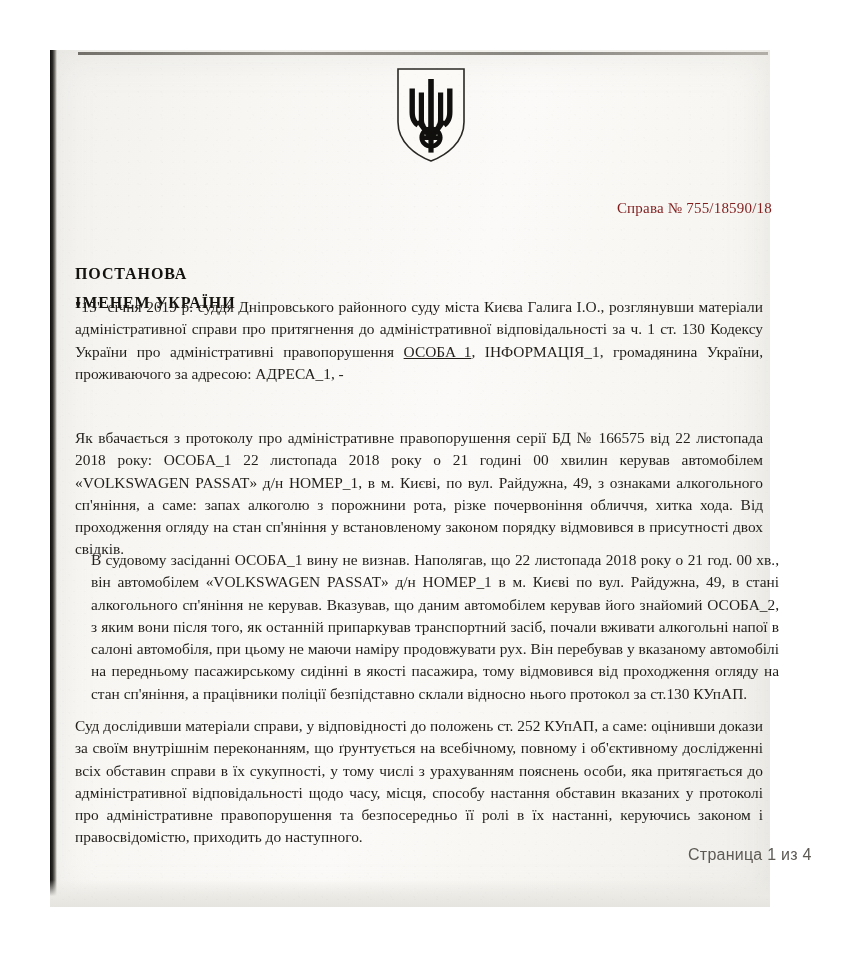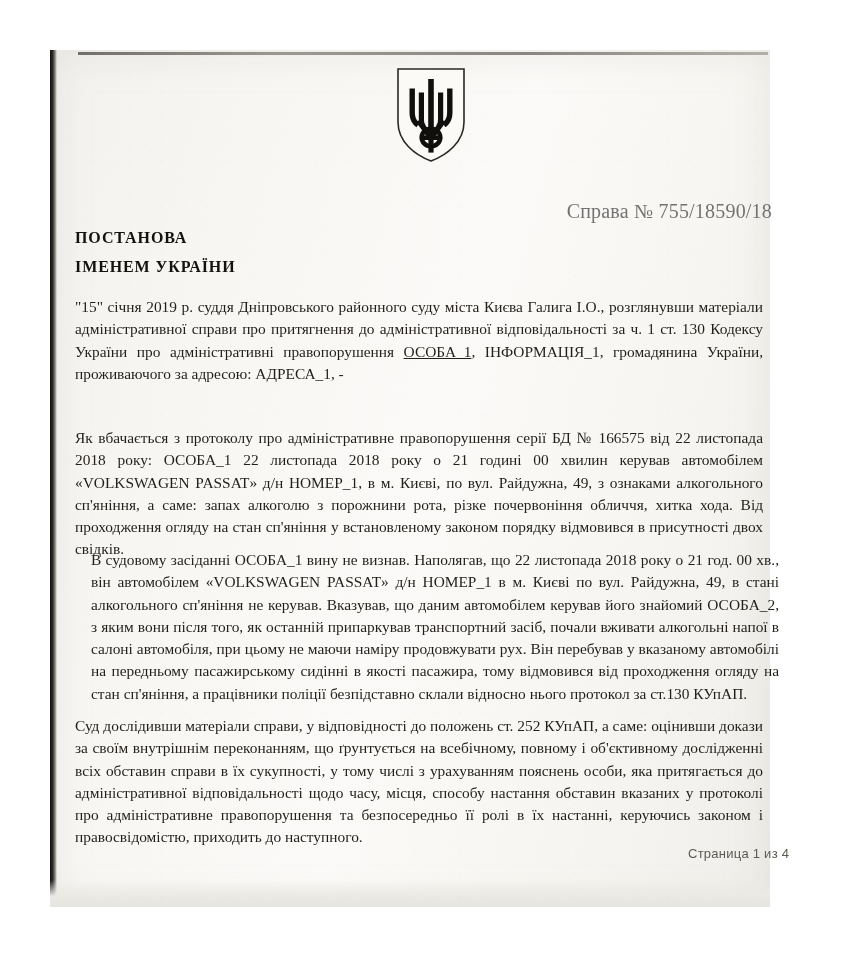--- a/index.html
+++ b/index.html
@@ -69,33 +69,34 @@
     width: 72px;
     height: 98px;
   }
   .emblem svg { display: block; width: 100%; height: 100%; }
 
   
   .case-no {
     position: absolute;
     right: 78px;
     top: 200px;
-    font-size: 20px;
-    color: #737373;
+    font-size: 15px;
+    color: #7f1d1d;
     letter-spacing: .2px;
     white-space: nowrap;
   }
 
   .doc-title {
     position: absolute;
     left: 75px;
     font-weight: bold;
     font-size: 16px;
     letter-spacing: .9px;
     color: #14120f;
+    margin-top: 36px;
   }
   .doc-title.t1 { top: 229px; }
   .doc-title.t2 { top: 258px; }
 
   .para {
     position: absolute;
     left: 75px;
     width: 688px;
     text-align: justify;
     text-justify: inter-word;
@@ -131,21 +132,21 @@
     font-size: 11.2px;
     font-weight: bold;
     color: #1c1b19;
     letter-spacing: -.15px;
   }
   .footer-page {
     position: absolute;
     left: 688px;
     top: 846px;
     font-family: "Liberation Sans", "DejaVu Sans", sans-serif;
-    font-size: 13px;
+    font-size: 16px;
     color: #5d5a55;
     letter-spacing: .25px;
     white-space: nowrap;
   }
 
   
   .grain {
     position: absolute;
     left: 50px; top: 50px;
     width: 720px; height: 857px;

